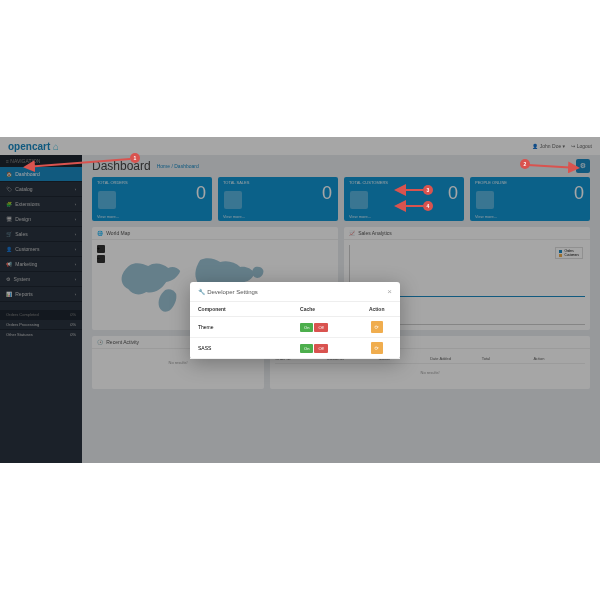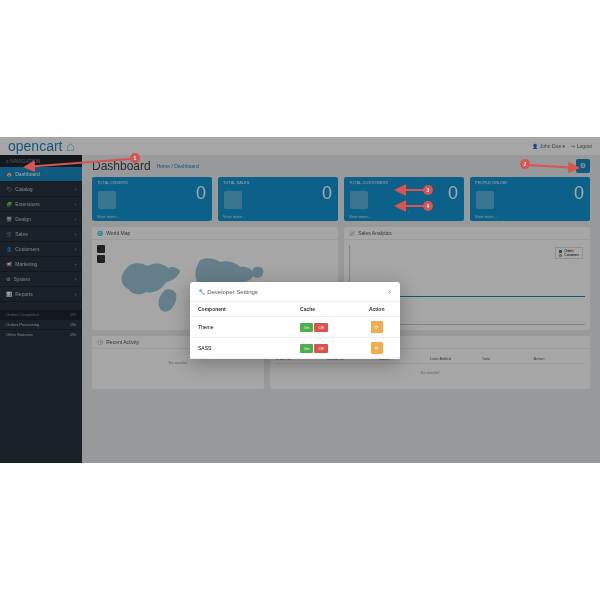--- a/index.html
+++ b/index.html
@@ -2,21 +2,21 @@
 <html><head>
 <meta charset="utf-8">
 <style>
 *{margin:0;padding:0;box-sizing:border-box;font-family:Arial,sans-serif}
 body{background:#fff}
 .frame{width:600px;height:600px;position:relative;overflow:hidden}
 .letterbox-top,.letterbox-bottom{height:137px;background:#fff}
 .app{height:326px;position:relative;background:#e8ecef;font-size:5px;overflow:hidden}
 .overlay{position:absolute;inset:0;background:rgba(0,0,0,0.35);z-index:5}
 .topbar{height:18px;background:#fff;display:flex;align-items:center;padding:0 8px;position:relative;z-index:1}
-.logo{color:#1b8ac4;font-weight:normal;font-size:14px}
+.logo{color:#1b8ac4;font-weight:bold;font-size:10px}
 .logo-cart{color:#4ac1e0}
 .topbar-right{margin-left:auto;display:flex;align-items:center;gap:6px;font-size:5px;color:#666}
 .logout{color:#666}
 .gear-btn{width:14px;height:14px;background:#1b8ac4;color:#fff;display:flex;align-items:center;justify-content:center;border-radius:2px;font-size:7px}
 .main{display:flex;height:308px}
 .sidebar{width:82px;background:#2a3440;color:#ccc;font-size:5px}
 .nav-header{background:#1e2630;padding:3px 6px;font-size:5px;color:#888}
 .nav-item{padding:4px 6px;display:flex;align-items:center;gap:3px;border-bottom:1px solid #1e2630;cursor:pointer}
 .nav-item.active{background:#1b8ac4;color:#fff}
 .nav-item .chev{margin-left:auto;font-size:4px}

